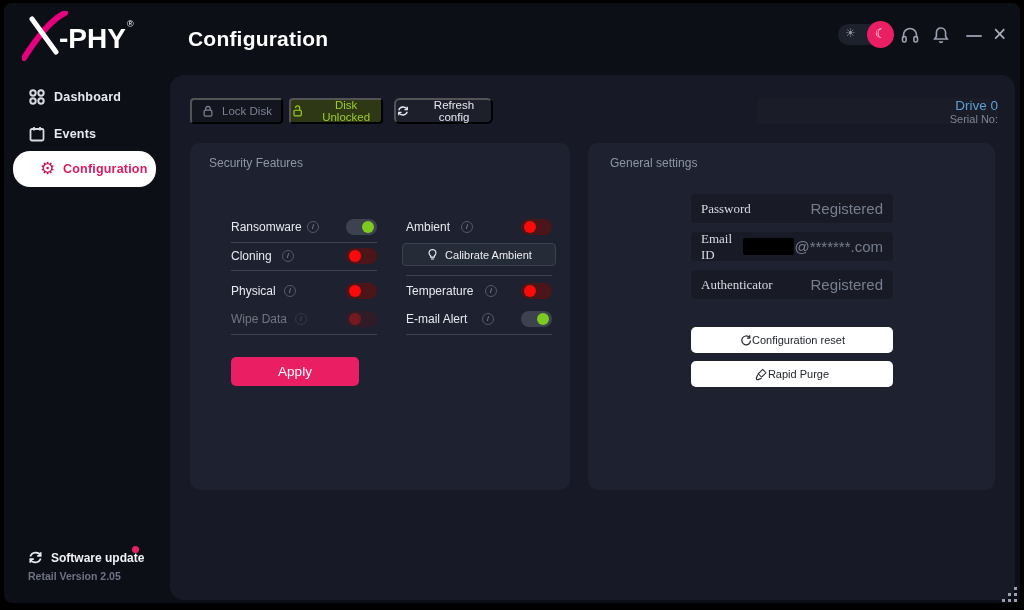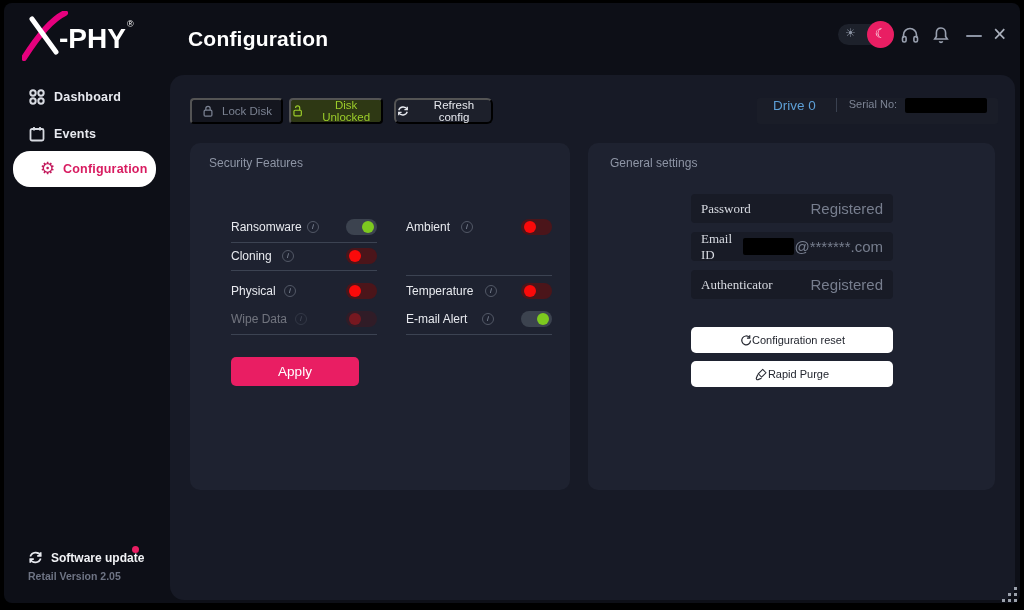--- a/index.html
+++ b/index.html
@@ -32,21 +32,21 @@
 
   
   .main { position:absolute; left:166px; top:72px; width:845px; height:525px; background:#171a26; border-radius:14px; }
 
   .tb-btn { position:absolute; top:23px; height:26px; border-radius:4px; font-size:11.5px; display:flex; align-items:center; justify-content:center; gap:7px; }
   .tb-lock { left:20px; width:93px; background:#14161f; color:#7b8292; }
   .tb-unlock { left:119px; width:94px; background:#2e3814; color:#9ccd2a; }
   .tb-refresh { left:224px; width:99px; background:#1d202b; color:#e6e8ee;border-radius:6px; }
   .tb-btn svg { width:14px; height:14px; }
 
-  .drive-box { position:absolute; left:587px; top:23px; width:241px; height:26px; background:#1a1d28; border-radius:3px; display:flex; align-items:flex-start; }
+  .drive-box { position:absolute; left:587px; top:23px; width:241px; height:26px; background:#1a1d28; border-radius:3px; display:flex; align-items:flex-end;flex-direction:column; }
   .drive-name { font-size:13.5px; color:#5d9fd6; margin-left:16px; }
   .drive-sep { width:1px; height:14px; background:#3a4150; margin:0 12px 0 20px; }
   .serial-label { font-size:11px; color:#7d8494; }
   .serial-redact { width:82px; height:15px; background:#000; border-radius:2px; margin-left:8px; }
 
   .card { position:absolute; top:68px; height:347px; background:#1e2230; border-radius:10px; }
   .card-security { left:20px; width:380px; }
   .card-general { left:418px; width:407px; }
   .card-title { position:absolute; left:19px; top:13px; font-size:12px; color:#8e95a5; }
   .card-general .card-title { left:22px; }
@@ -225,20 +225,27 @@
       <div class="divider" style="left:41px; top:191px;"></div>
 
       <div class="trow" style="left:216px; top:76px;">
         <span class="tlabel">Ambient</span>
         <span class="info" style="left:55px">i</span>
         <span class="toggle" data-state="off">
             <span class="knob"></span>
           </span>
       </div>
 
+      <button class="calibrate-btn">
+        <svg viewBox="0 0 16 16" fill="none" stroke="#eceef3" stroke-width="1.4">
+          <path d="M8,1.8 a4.2,4.2 0 0 1 2.3,7.7 v1.8 h-4.6 v-1.8 A4.2,4.2 0 0 1 8,1.8 z"></path>
+          <line x1="6.2" y1="13.5" x2="9.8" y2="13.5"></line>
+        </svg>
+        <span>Calibrate Ambient</span>
+      </button>
       <div class="divider" style="left:216px; top:132px;"></div>
 
       <div class="trow" style="left:216px; top:140px;">
         <span class="tlabel">Temperature</span>
         <span class="info" style="left:79px">i</span>
         <span class="toggle" data-state="off">
             <span class="knob"></span>
           </span>
       </div>
 

